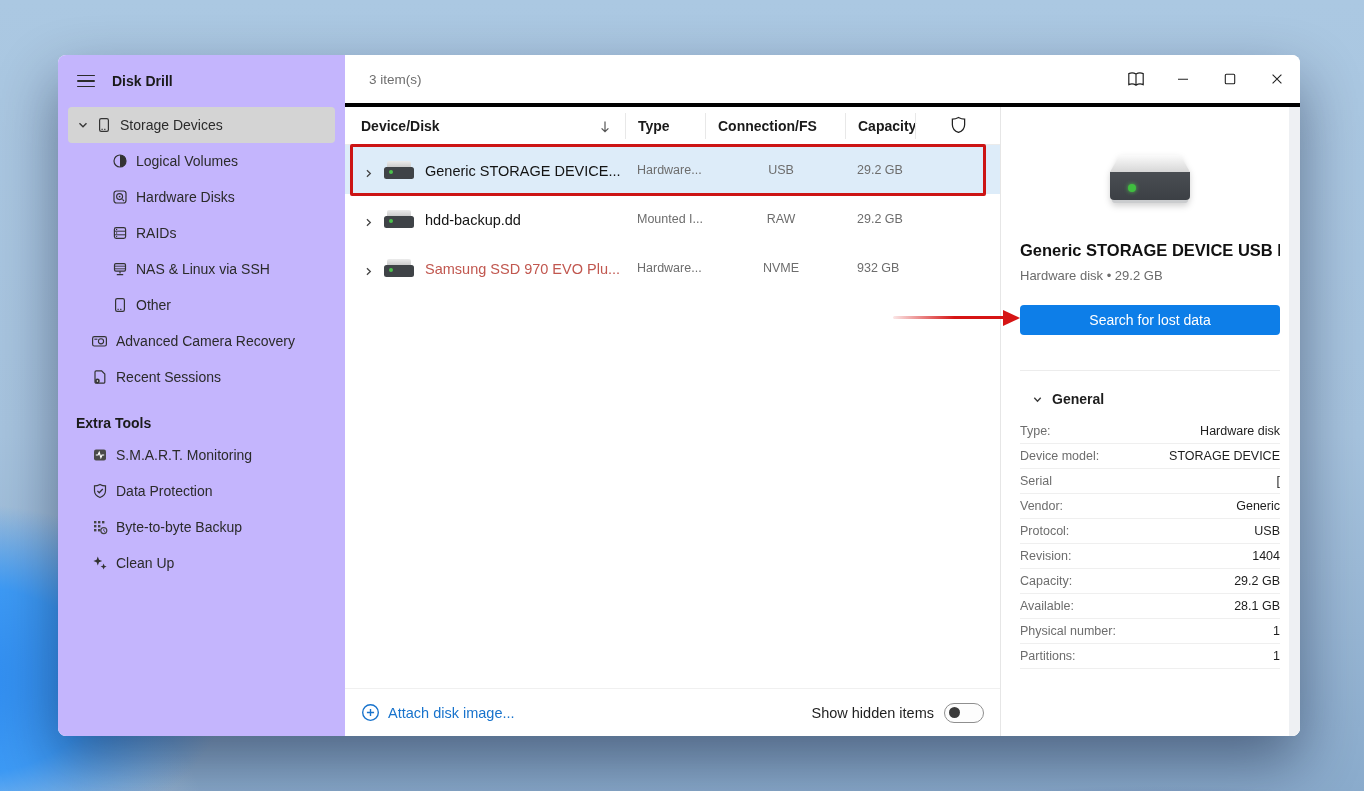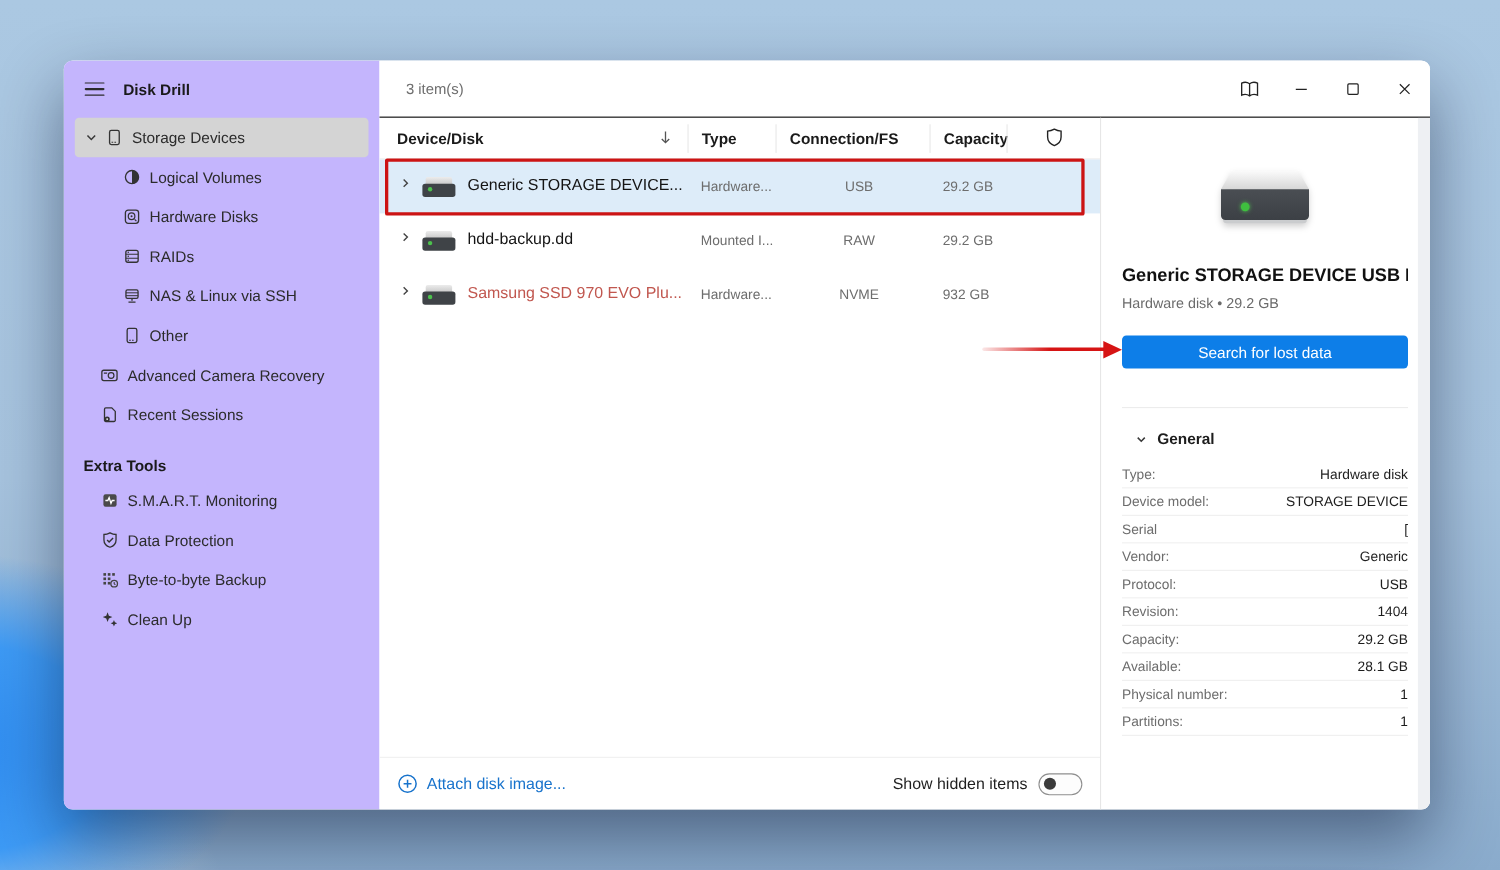--- a/index.html
+++ b/index.html
@@ -33,31 +33,31 @@
   .side-item { height:36px; margin:0 10px; border-radius:4px; display:flex; align-items:center; font-size:14px; color:#2b2b2b; }
   .side-item.selected { background:#d4d4d4; }
   .side-item .chev { width:14px; display:flex; justify-content:center; margin-right:5px; }
   .side-item .ico { width:17px; display:flex; justify-content:center; margin-right:8px; flex-shrink:0; }
   .lvl-root { padding-left:8px; }
   .lvl-1 { padding-left:23px; }
   .lvl-sub { padding-left:43px; }
 
   
   .main { flex:1; display:flex; flex-direction:column; background:#fff; min-width:0; }
-  .titlebar { height:52px; display:flex; align-items:center; border-bottom:1px solid #000000; }
+  .titlebar { height:52px; display:flex; align-items:center; border-bottom:4px solid #000000; }
   .status-text { font-size:13.5px; color:#6e6e6e; padding-left:24px; }
   .win-controls { margin-left:auto; display:flex; height:100%; }
   .win-btn { width:47px; height:100%; border:none; background:transparent; display:flex; align-items:center; justify-content:center; }
 
   .content { flex:1; display:flex; position:relative; min-height:0; }
 
   
   .table-area { flex:1; display:flex; flex-direction:column; min-width:0; }
   .thead { height:38px; display:flex; align-items:center; border-bottom:1px solid #ebebeb; font-size:14px; font-weight:600; color:#1a1a1a; flex-shrink:0; }
-  .col-name { flex:1; display:flex; align-items:flex-start; padding-left:16px; min-width:0; }
+  .col-name { flex:1; display:flex; align-items:flex-end; padding-left:16px; min-width:0; }
   .col-type { width:80px; padding-left:12px; }
   .col-conn { width:140px; padding-left:12px;text-align:center; }
   .col-cap  { width:70px;  padding-left:12px; }
   .col-safe { width:85px; display:flex; justify-content:center; }
   .thead .col-type,.thead .col-conn,.thead .col-cap,.thead .col-safe { border-left:1px solid #e8e8e8; height:26px; display:flex; align-items:center; }
   .thead .col-safe { justify-content:center; }
   .sort-arrow { margin-left:auto; margin-right:14px; display:flex; }
 
   .trow { height:49px; display:flex; align-items:center; position:relative; flex-shrink:0; }
   .trow.selected { background:#ddecf9; }

